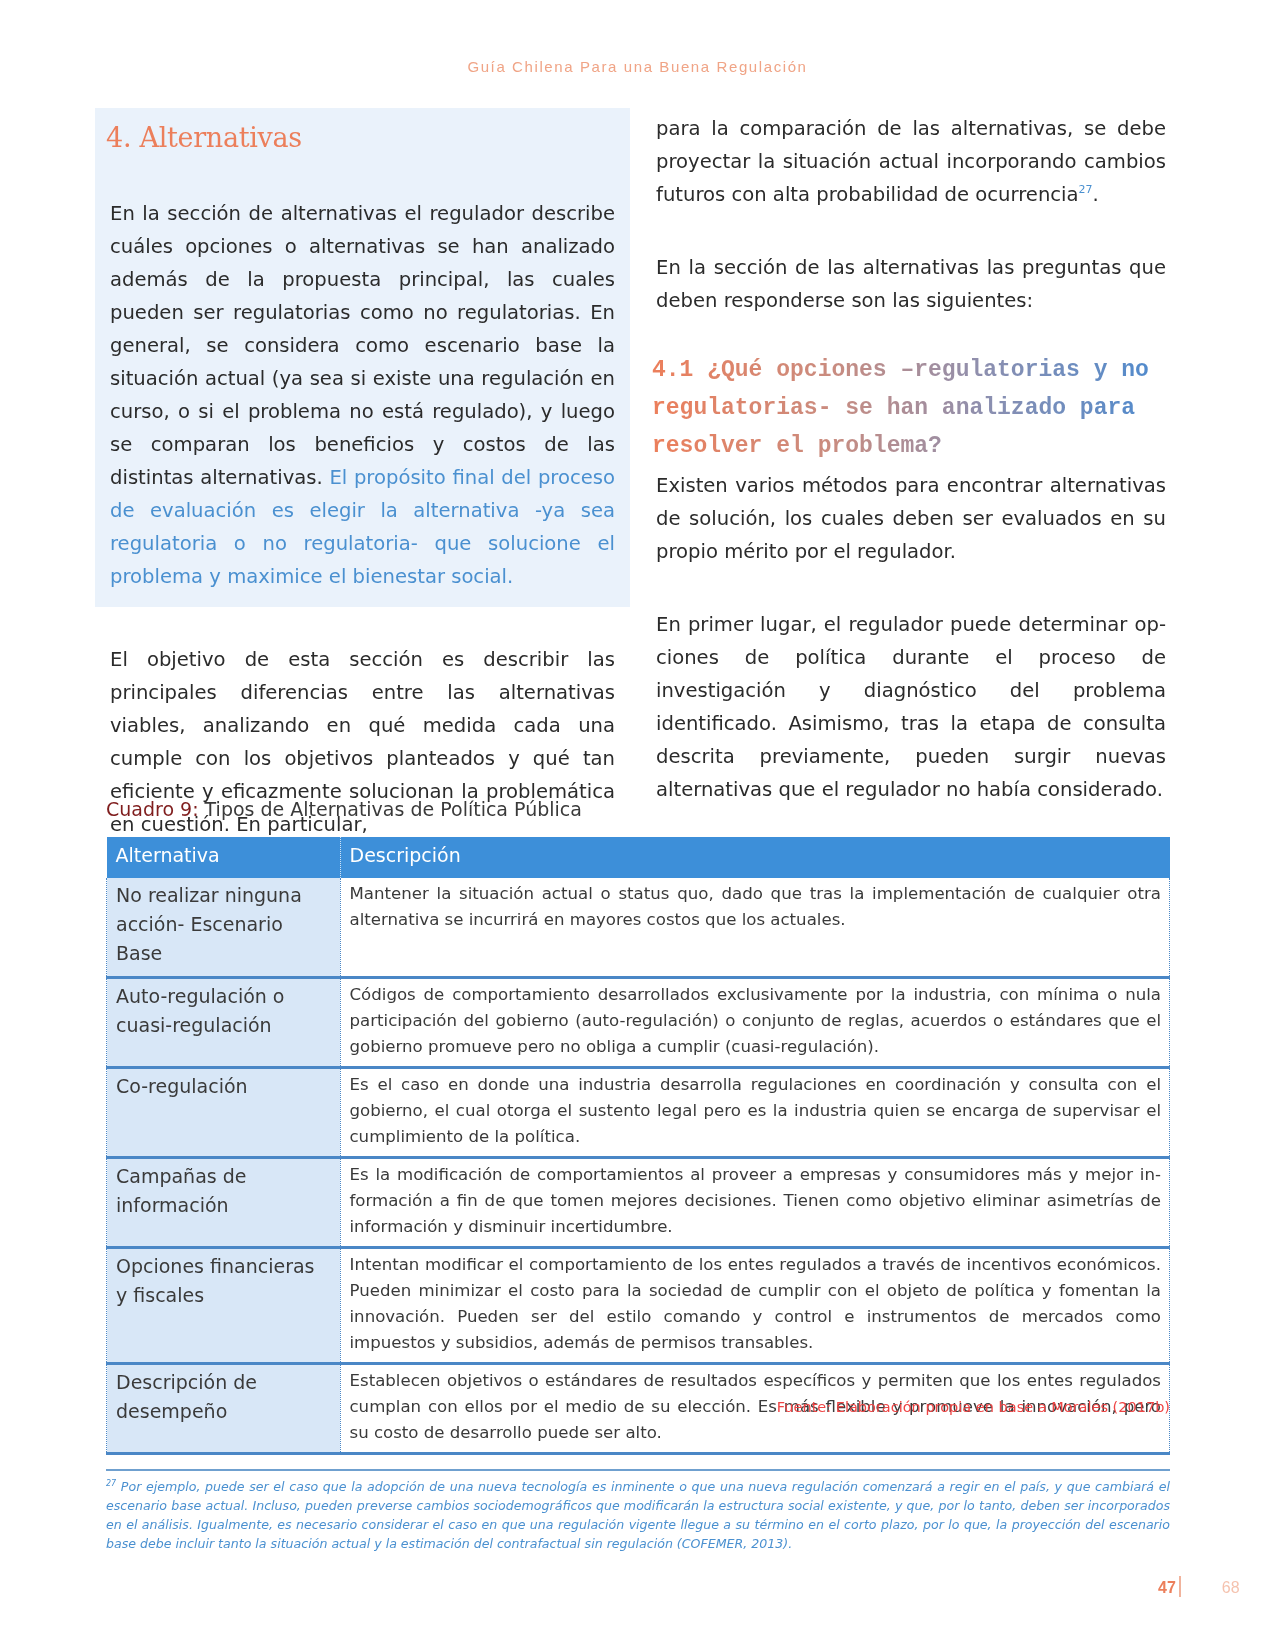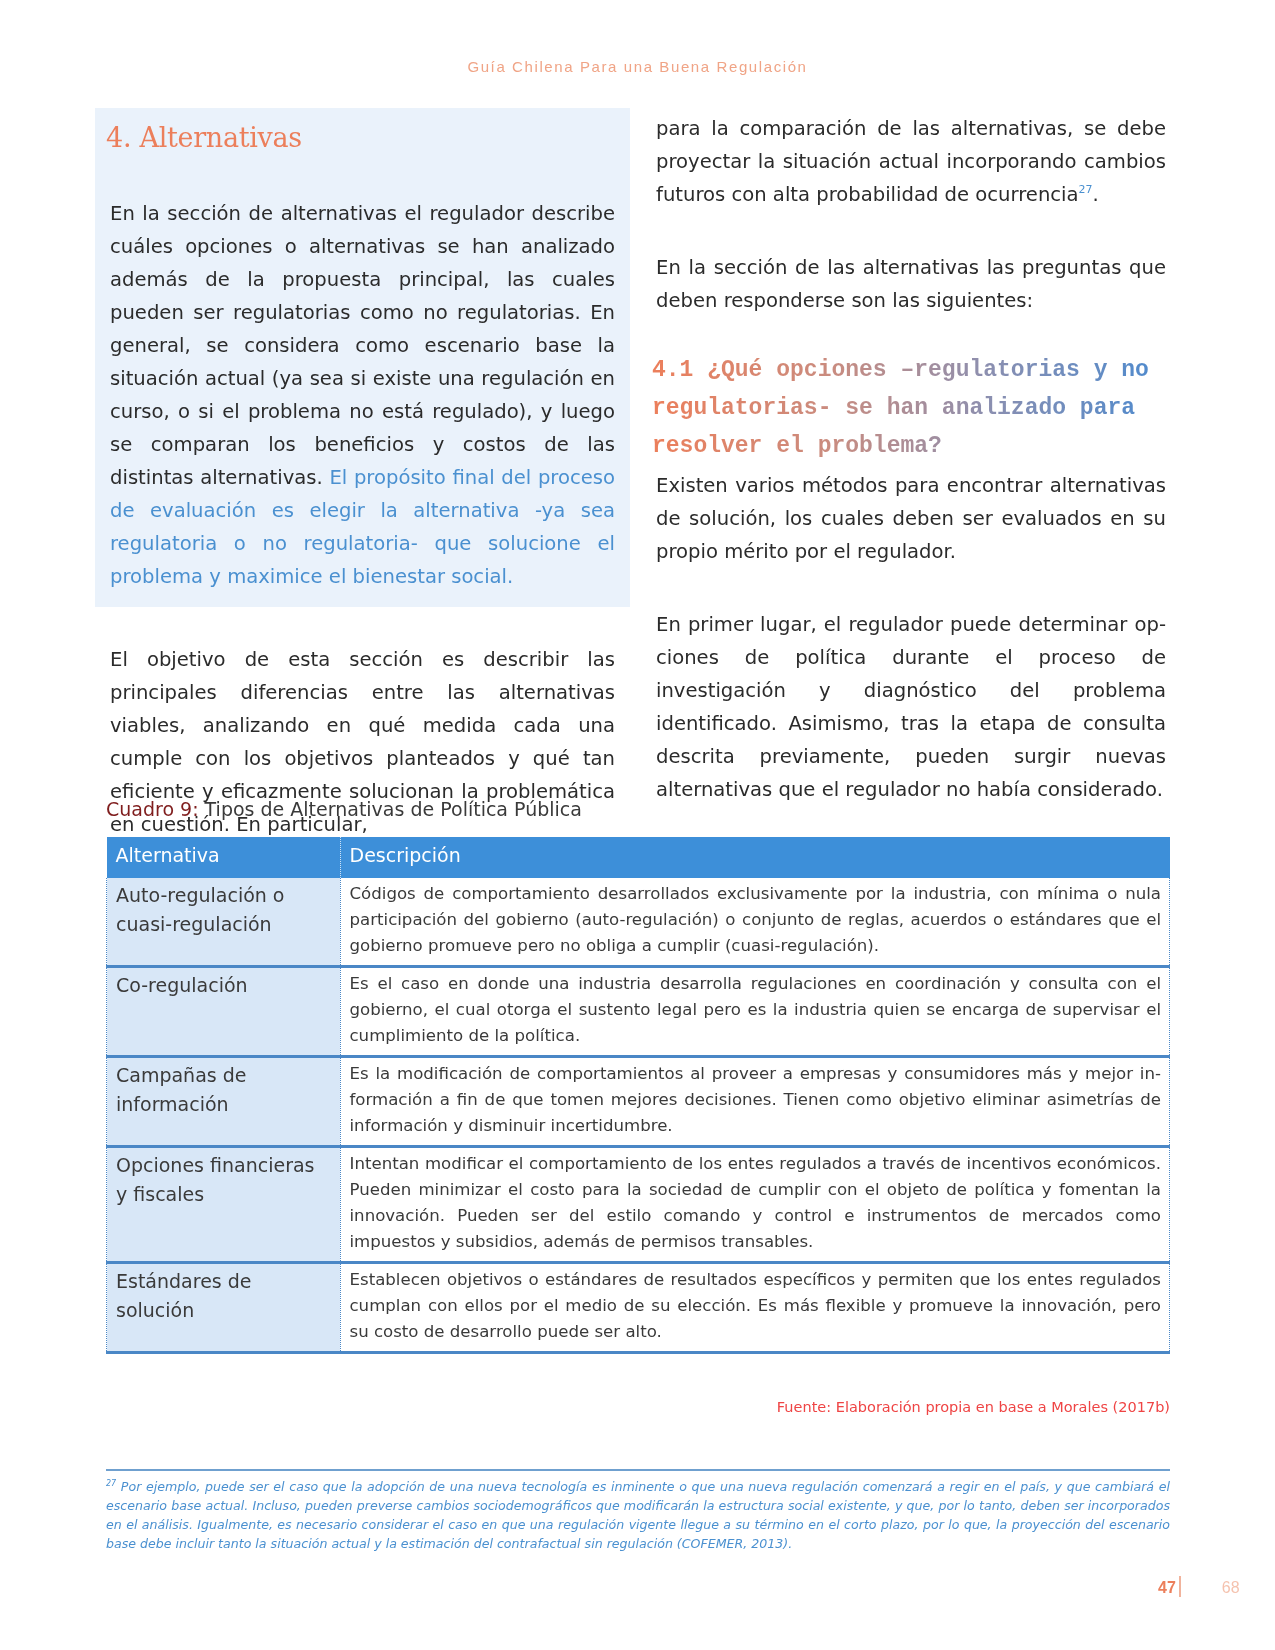--- a/index.html
+++ b/index.html
@@ -71,37 +71,41 @@
 
 <table class="alt-table">
   <thead>
     <tr>
       <th class="c1">Alternativa</th>
       <th>Descripción</th>
     </tr>
   </thead>
   <tbody>
     <tr>
+        <td class="name" style="height:62px">No realizar ninguna acción- Escenario Base</td>
+        <td class="desc">Mantener la situación actual o status quo, dado que tras la implementación de cualquier otra alternativa se incurrirá en mayores costos que los actuales.</td>
+      </tr>
+    <tr>
         <td class="name">Auto-regulación o cuasi-regulación</td>
         <td class="desc">Códigos de comportamiento desarrollados exclusivamente por la industria, con mínima o nula participación del gobierno (auto-regulación) o conjunto de reglas, acuerdos o estándares que el gobierno promueve pero no obliga a cumplir (cuasi-regulación).</td>
       </tr>
     <tr>
         <td class="name">Co-regulación</td>
         <td class="desc">Es el caso en donde una industria desarrolla regulaciones en coordinación y consulta con el gobierno, el cual otorga el sustento legal pero es la industria quien se encarga de supervisar el cumplimiento de la política.</td>
       </tr>
     <tr>
         <td class="name">Campañas de información</td>
         <td class="desc">Es la modificación de comportamientos al proveer a empresas y consumidores más y mejor in­formación a fin de que tomen mejores decisiones. Tienen como objetivo eliminar asimetrías de información y disminuir incertidumbre.</td>
       </tr>
     <tr>
         <td class="name">Opciones financieras y fiscales</td>
         <td class="desc">Intentan modificar el comportamiento de los entes regulados a través de incentivos económicos. Pueden minimizar el costo para la sociedad de cumplir con el objeto de política y fomentan la innovación. Pueden ser del estilo comando y control e instrumentos de mercados como impuestos y subsidios, además de permisos transables.</td>
       </tr>
     <tr>
-        <td class="name">Estándares de solución</td>
+        <td class="name">Descripción de desempeño</td>
         <td class="desc">Establecen objetivos o estándares de resultados específicos y permiten que los entes regulados cumplan con ellos por el medio de su elección. Es más flexible y promueve la innovación, pero su costo de desarrollo puede ser alto.</td>
       </tr>
   </tbody>
 </table>
 
 <div class="source">Fuente: Elaboración propia en base a Morales (2017b)</div>
 
 <div class="fn-rule"></div>
 <div class="footnote"><sup>27</sup><span> Por ejemplo, puede ser el caso que la adopción de una nueva tecnología es inminente o que una nueva regulación comenzará a regir en el país, y que cambiará el escenario base actual. Incluso, pueden preverse cambios sociodemográficos que modificarán la estructura social existente, y que, por lo tanto, deben ser incorporados en el análisis. Igualmente, es necesario considerar el caso en que una regulación vigente llegue a su término en el corto plazo, por lo que, la proyección del escenario base debe incluir tanto la situación actual y la estimación del contrafactual sin regulación (COFEMER, 2013).</span></div>
 

